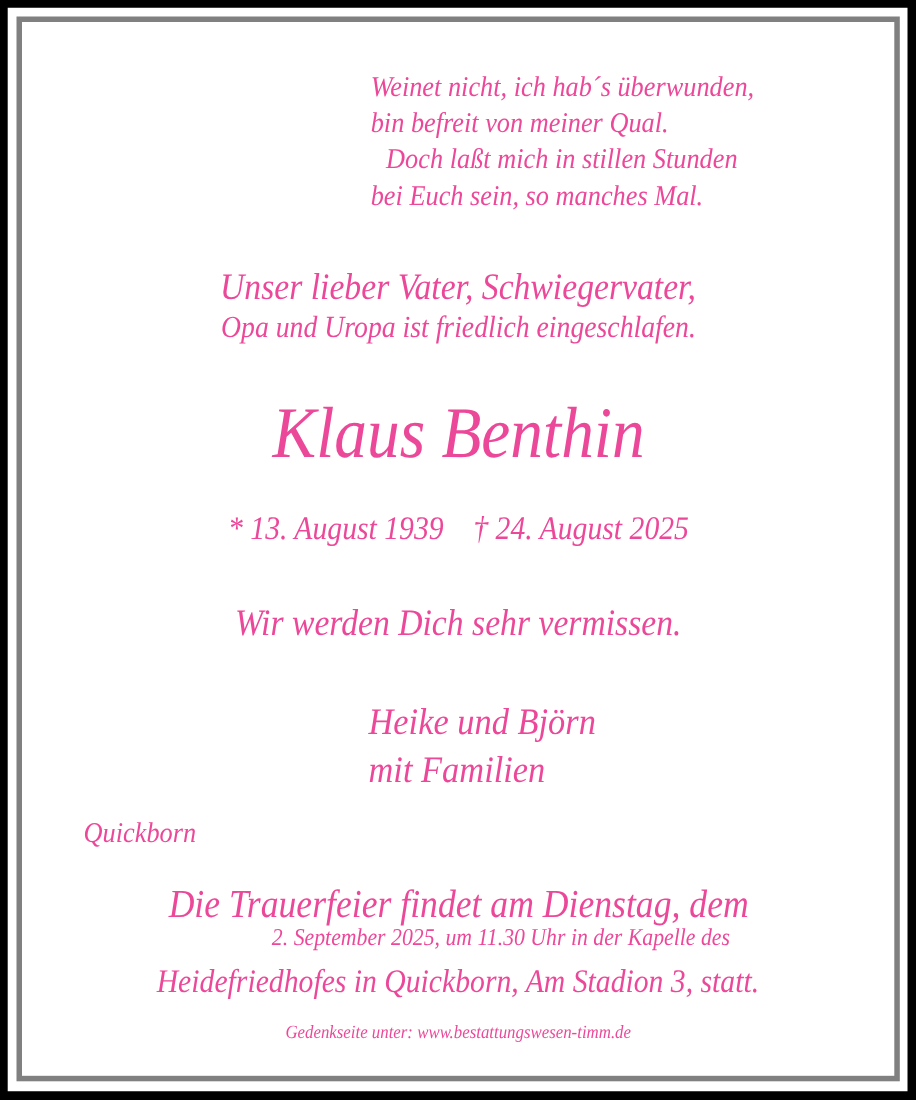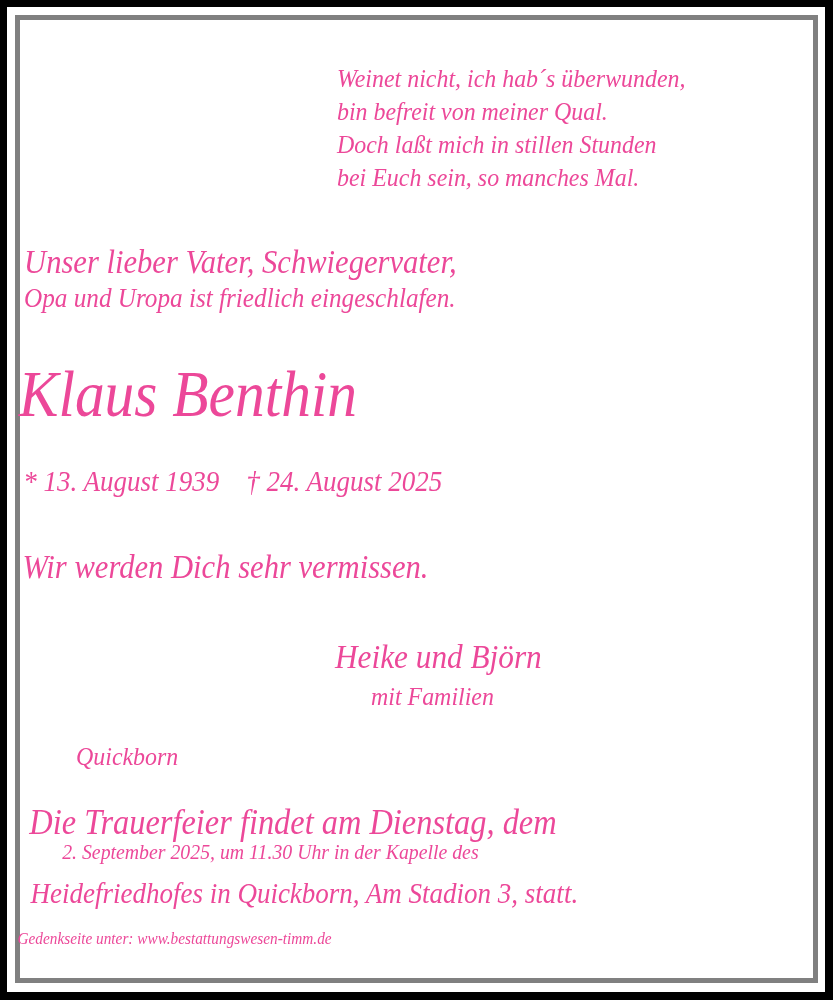--- a/index.html
+++ b/index.html
@@ -11,50 +11,50 @@
     }
     .inner {
       position: absolute; left: 15px; top: 15px; width: 803px; height: 968px;
       box-sizing: border-box; border: 5px solid #808080; background: #ffffff;
     }
     .t {
       position: absolute; font-family: "Liberation Serif", "DejaVu Serif", serif;
       font-style: italic; color: #ec4899; white-space: nowrap; line-height: 1;
       transform-origin: left top;
     }
-    .c { left: 0; width: 833px; text-align: left; }
+    .c { left: 0; width: 833px; text-align: center; }
     .c .s { display: inline-block; transform: scaleX(0.9); transform-origin: center top; }
     .l .s { display: inline-block; transform: scaleX(0.92); transform-origin: left top; }
   </style>
 </head>
 <body>
 
 <div class="outer"></div>
 <div class="inner"></div>
 
 <div>
   <div class="t l" style="left:337px; top:66px; font-size:26px;"><span class="s">Weinet nicht, ich hab´s überwunden,</span></div>
   <div class="t l" style="left:337px; top:99px; font-size:26px;"><span class="s">bin befreit von meiner Qual.</span></div>
-  <div class="t l" style="left:337px; top:132px; font-size:26px;"><span class="s">Doch laßt mich in stillen Stunden</span></div>
+  <div class="t l" style="left:351px; top:132px; font-size:26px;"><span class="s">Doch laßt mich in stillen Stunden</span></div>
   <div class="t l" style="left:337px; top:165px; font-size:26px;"><span class="s">bei Euch sein, so manches Mal.</span></div>
 </div>
 
 <div>
   <div class="t c" style="top:245px; font-size:34px;"><span class="s">Unser lieber Vater, Schwiegervater,</span></div>
   <div class="t c" style="top:284px; font-size:28px;"><span class="s">Opa und Uropa ist friedlich eingeschlafen.</span></div>
 </div>
 
 <div class="t c" style="top:361px; font-size:66px;"><span class="s">Klaus Benthin</span></div>
 <div class="t c" style="top:466px; font-size:30px; white-space:pre;"><span class="s" style="white-space:pre;">* 13. August 1939    † 24. August 2025</span></div>
 
 <div class="t c" style="top:550px; font-size:34px;"><span class="s">Wir werden Dich sehr vermissen.</span></div>
 
 <div>
   <div class="t l" style="left:335px; top:640px; font-size:34px;"><span class="s">Heike und Björn</span></div>
-  <div class="t l" style="left:335px; top:684px; font-size:26px;margin-left:36px;"><span class="s">mit Familien</span></div>
+  <div class="t l" style="left:335px; top:684px; font-size:34px;"><span class="s">mit Familien</span></div>
 </div>
 
 <div class="t l" style="left:76px; top:744px; font-size:26px;"><span class="s">Quickborn</span></div>
 
 <div>
   <div class="t c" style="top:804px; font-size:36px;"><span class="s">Die Trauerfeier findet am Dienstag, dem</span></div>
   <div class="t c" style="top:841px; font-size:22px;padding-left:39px;"><span class="s">2. September 2025, um 11.30 Uhr in der Kapelle des</span></div>
   <div class="t c" style="top:878px; font-size:30px;"><span class="s">Heidefriedhofes in Quickborn, Am Stadion 3, statt.</span></div>
 </div>
 

